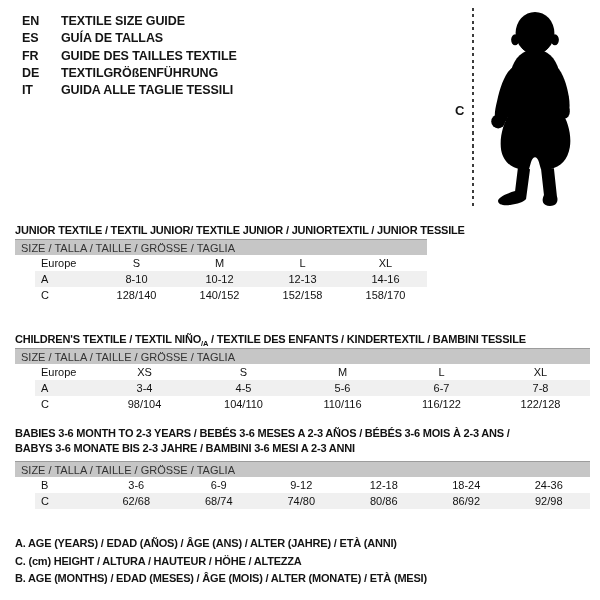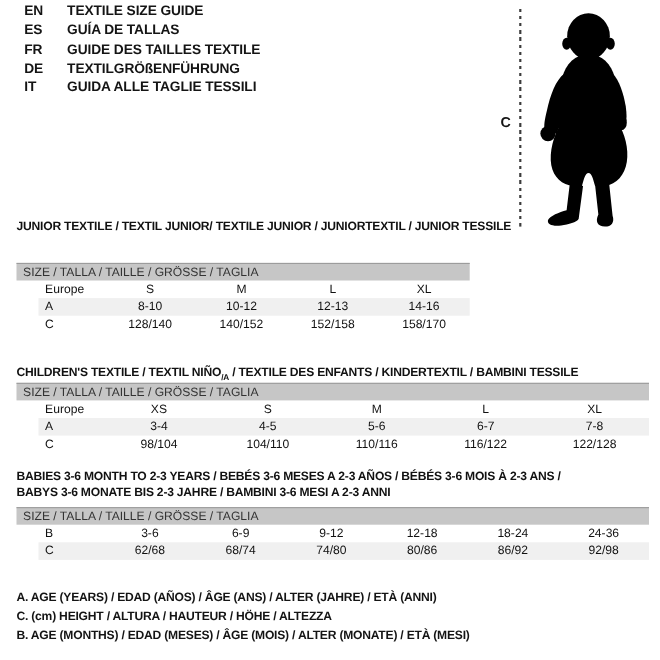--- a/index.html
+++ b/index.html
@@ -7,34 +7,34 @@
   body {
     background: #ffffff;
     font-family: "Liberation Sans", sans-serif;
     color: #141414;
     position: relative;
     overflow: hidden;
   }
   #canvas { position: absolute; inset: 0; width: 600px; height: 600px; }
 
   
-  .langs { position: absolute; left: 22px; top: 2px; font-size: 12.5px; font-weight: 700; line-height: 17.3px; letter-spacing: -0.1px; }
+  .langs { position: absolute; left: 22px; top: 13px; font-size: 12.5px; font-weight: 700; line-height: 17.3px; letter-spacing: -0.1px; }
   .lang-row { display: flex; }
   .lang-code { width: 39px; flex: 0 0 39px; }
 
   
   .measure-label { position: absolute; left: 455px; top: 103px; font-size: 13px; font-weight: 700; }
   .dash-line { position: absolute; left: 472px; top: 8px; width: 2px; height: 198px;
     background: repeating-linear-gradient(to bottom, #3c3c3c 0 3px, transparent 3px 6.5px); }
   .baby-svg { position: absolute; left: 484px; top: 9px; width: 104px; height: 199px; }
 
   
   .tbl-title { position: absolute; left: 15px; font-size: 11px; font-weight: 700; letter-spacing: -0.2px; color: #111; white-space: nowrap; }
   .tbl-title sub { font-size: 7.5px; vertical-align: sub; }
-  .t1-title { top: 200px; }
+  .t1-title { top: 224px; }
   .t2-title { top: 333px; }
   .t3-title { top: 426px; line-height: 15px; white-space: normal; width: 575px; }
 
   
   .size-table { position: absolute; left: 15px; font-size: 11px; }
   .t1-table { top: 239px; width: 412px; }
   .t2-table { top: 348px; width: 575px; }
   .t3-table { top: 461px; width: 575px; }
   .size-bar { height: 16px; background: var(--header-bg, #c6c6c6); border-top: 1px solid #9c9c9c;
     display: flex; align-items: center; padding-left: 6px; color: #333; text-align: center; }

